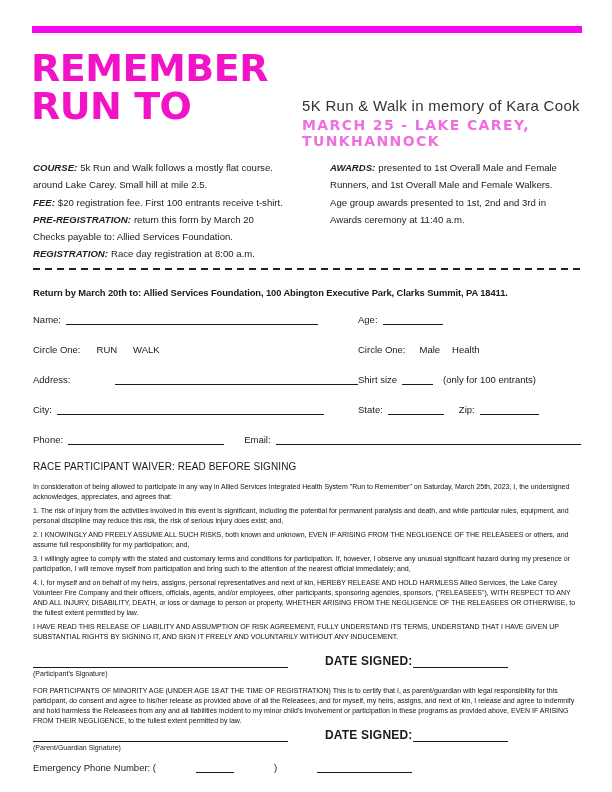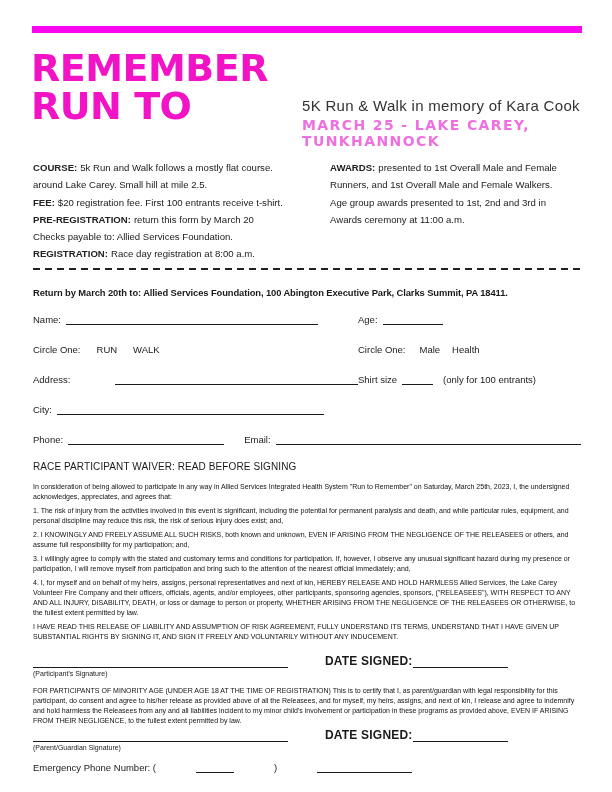--- a/index.html
+++ b/index.html
@@ -18,21 +18,21 @@
   .subtitle{font-size:15px;letter-spacing:0.3px;color:#333333;margin:0;}
   .event-line{
     font-family:"DejaVu Sans",sans-serif;font-weight:bold;
     font-size:14px;letter-spacing:1.4px;color:#ee6fe0;margin:3px 16px 0 0;
   }
   
   .info-cols{position:absolute;left:33px;top:159px;width:548px;display:flex;}
   .info-col-left{width:297px;}
   .info-col-right{flex:1;}
   .iline{margin:0;line-height:17.3px;font-size:9.6px;color:#222;}
-  .ilabel{font-weight:bold;}
+  .ilabel{font-weight:bold;font-style:italic;}
   .ilabel:not(:empty){margin-right:3px;}
   
   .dashline{
     position:absolute;left:33px;top:268px;width:548px;height:2px;
     background:repeating-linear-gradient(90deg,#222 0 7px,transparent 7px 12px);
   }
   
   .return-line{position:absolute;left:33px;top:287px;width:548px;font-size:9.4px;font-weight:bold;letter-spacing:-0.1px;}
   .frow{position:absolute;left:33px;width:548px;font-size:9.5px;display:flex;align-items:flex-end;height:14px;}
   .frow .lbl{white-space:nowrap;margin-right:5px;text-align:center;}
@@ -83,21 +83,21 @@
       <p class="iline"><span class="ilabel"></span><span>around Lake Carey. Small hill at mile 2.5.</span></p>
       <p class="iline"><span class="ilabel">FEE:</span><span>$20 registration fee. First 100 entrants receive t-shirt.</span></p>
       <p class="iline"><span class="ilabel">PRE-REGISTRATION:</span><span>return this form by March 20</span></p>
       <p class="iline"><span class="ilabel"></span><span>Checks payable to: Allied Services Foundation.</span></p>
       <p class="iline"><span class="ilabel">REGISTRATION:</span><span>Race day registration at 8:00 a.m.</span></p>
     </div>
     <div class="info-col-right">
       <p class="iline"><span class="ilabel">AWARDS:</span><span>presented to 1st Overall Male and Female</span></p>
       <p class="iline"><span class="ilabel"></span><span>Runners, and 1st Overall Male and Female Walkers.</span></p>
       <p class="iline"><span class="ilabel"></span><span>Age group awards presented to 1st, 2nd and 3rd in</span></p>
-      <p class="iline"><span class="ilabel"></span><span>Awards ceremony at 11:00 a.m.</span></p>
+      <p class="iline"><span class="ilabel"></span><span>Awards ceremony at 11:40 a.m.</span></p>
     </div>
   </div>
 
   <div class="dashline"></div>
 
   <div class="return-line">Return by March 20th to: Allied Services Foundation, 100 Abington Executive Park, Clarks Summit, PA 18411.</div>
 
   <div class="frow row-name">
     <span class="lbl">Name:</span>
     <span class="uline" style="width:252px;"></span>
@@ -124,20 +124,26 @@
     <span class="rgroup">
       <span class="lbl">Shirt size</span>
       <span class="uline" style="width:31px;"></span>
       <span class="note">(only for 100 entrants)</span>
     </span>
   </div>
 
   <div class="frow row-city">
     <span class="lbl">City:</span>
     <span class="uline" style="width:267px;"></span>
+    <span class="rgroup">
+      <span class="lbl">State:</span>
+      <span class="uline" style="width:56px;margin-right:15px;"></span>
+      <span class="lbl">Zip:</span>
+      <span class="uline" style="width:59px;"></span>
+    </span>
   </div>
 
   <div class="frow row-phone">
     <span class="lbl">Phone:</span>
     <span class="uline" style="width:156px;"></span>
     <span class="lbl" style="margin-left:20px;">Email:</span>
     <span class="uline" style="flex:1;"></span>
   </div>
 
   <div class="waiver-head">RACE PARTICIPANT WAIVER: READ BEFORE SIGNING</div>

